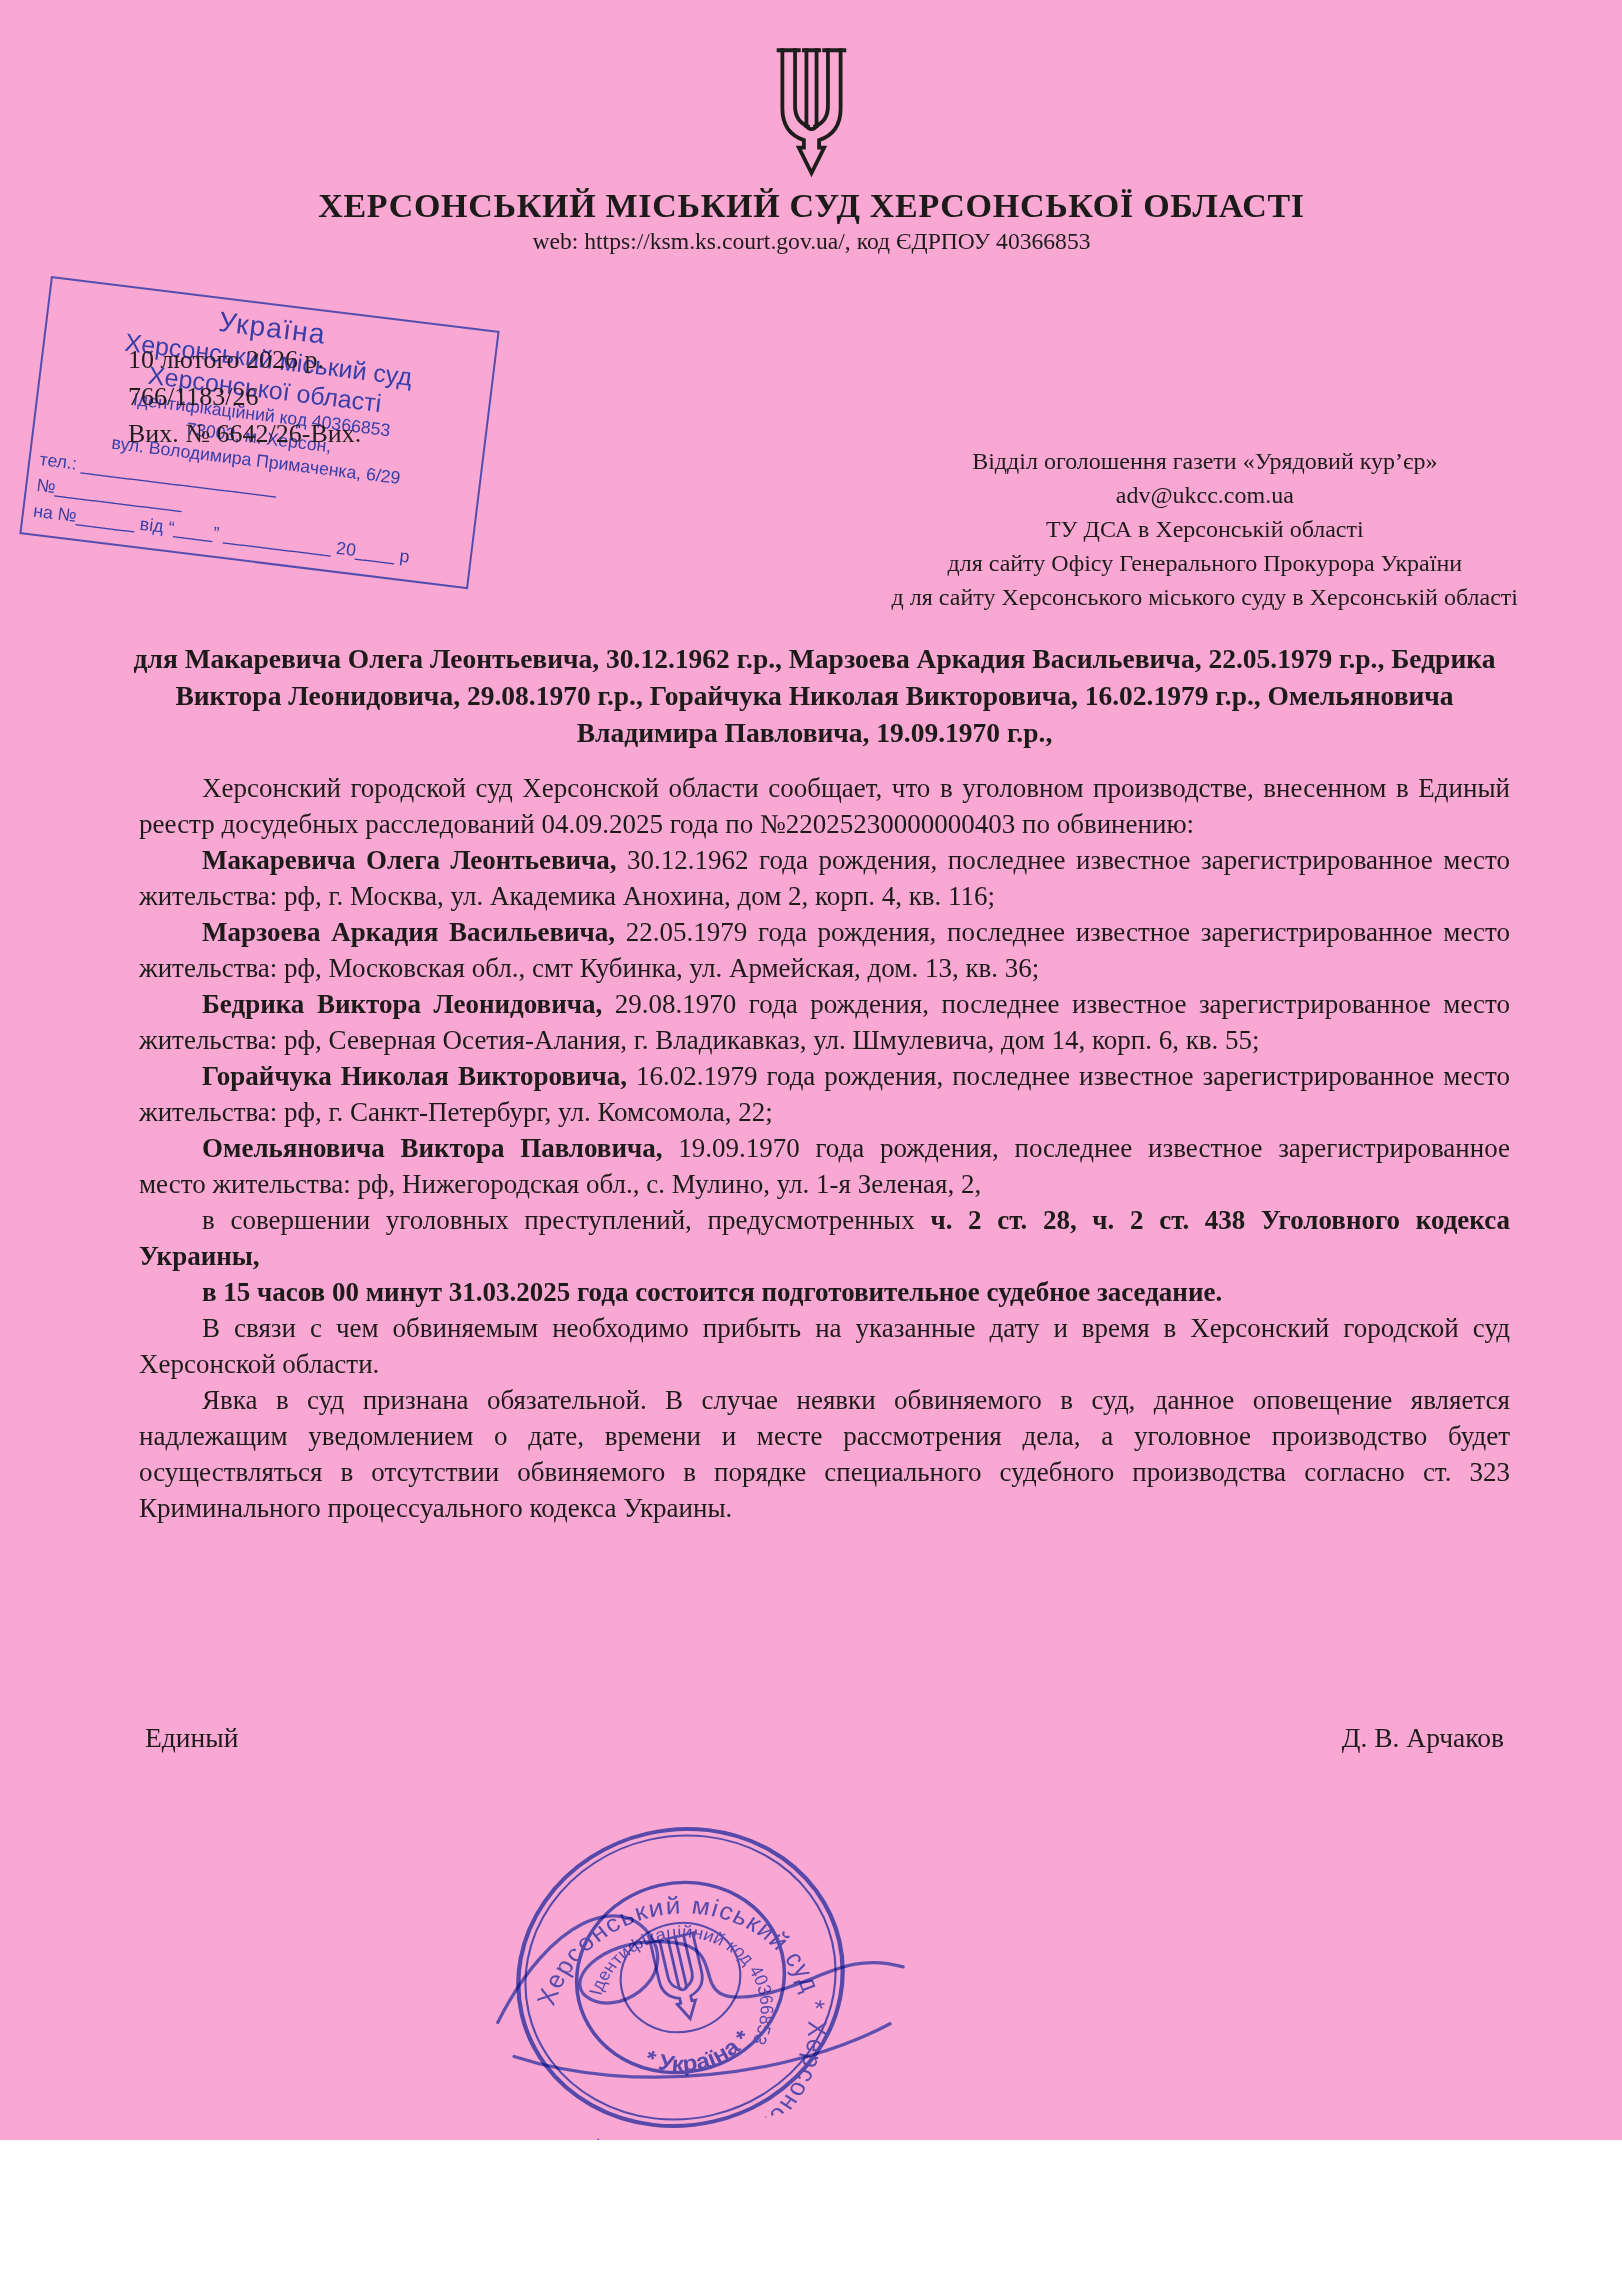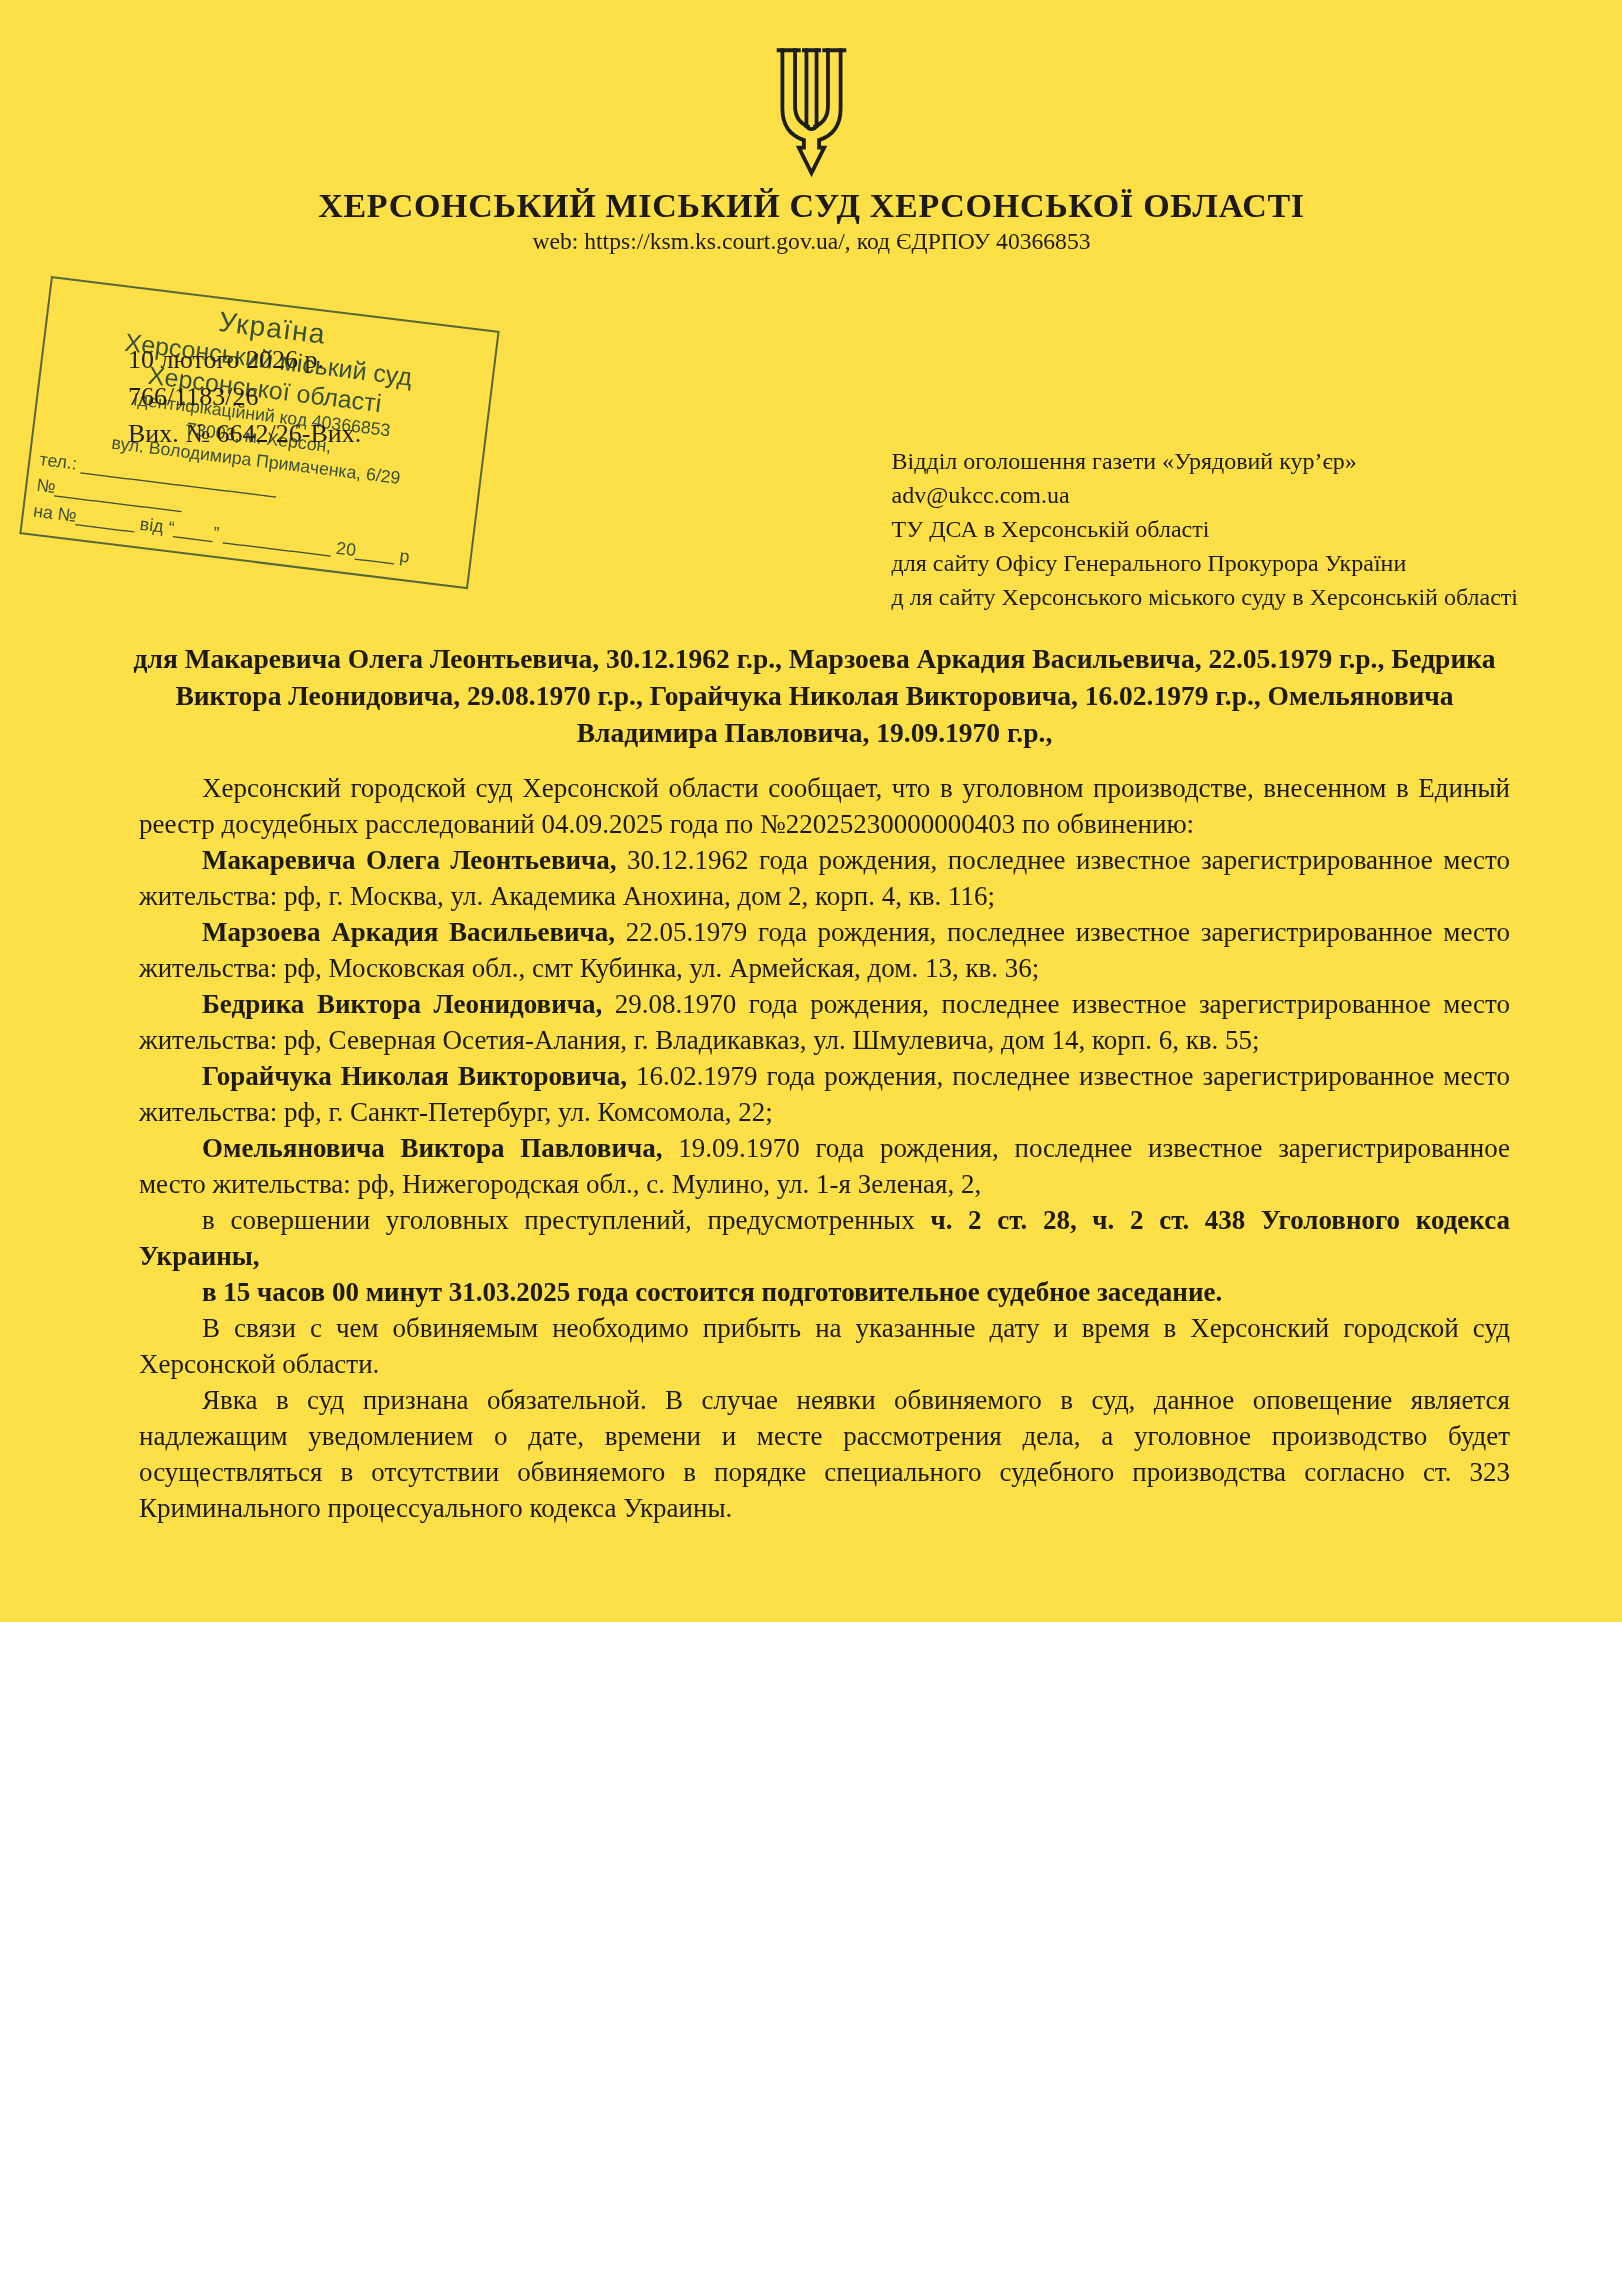--- a/index.html
+++ b/index.html
@@ -1,20 +1,20 @@
 <!DOCTYPE html>
 <html lang="uk" style="font-size:10.5px"><head>
 <meta charset="utf-8">
 <title>Scanned court summons</title>
 <style>
   * { margin:0; padding:0; box-sizing:border-box; }
   html, body { background:#ffffff; }
   .page {
-    position:relative; width:1623px; height:1622px;
-    background:#fde047; color:#1c1b19; overflow:hidden;
+    position:relative; width:1623px; height:2140px;
+    background:#f9a8d4; color:#1c1b19; overflow:hidden;
     font-family:"Liberation Serif","DejaVu Serif",serif;
   }
   
   .doc-header { text-align:center; padding-top:44px; }
   .emblem { width:81px; height:134px; color:#1d1d1b; }
   .court-name { font-size:34px; font-weight:bold; letter-spacing:0.7px; margin-top:6.5px; }
   .addr { font-size:23.6px; line-height:32px; }
   
   .ref-zone { position:relative; height:376px; }
   .corner-stamp {
@@ -22,21 +22,21 @@
     padding:6.5px 9.2px 10.5px; border:2.6px solid rgba(45,82,196,.8);
     color:rgba(40,78,196,.92); transform:rotate(7deg); transform-origin:left top;
     font-family:"Liberation Sans",sans-serif; text-align:center;
     mix-blend-mode:multiply;
   }
   .cs-country { font-size:28px; letter-spacing:1.3px; }
   .cs-court   { font-size:25px; line-height:30px; }
   .cs-small   { font-size:17.7px; line-height:23px; }
   .cs-left    { text-align:left; font-size:17.7px; line-height:26px; }
   .typed-refs { position:absolute; left:128px; top:84px; font-size:26px; line-height:37px; color:#201f1d; }
-  .recipients { position:absolute; right:105px; top:187px; text-align:left; font-size:24px; line-height:34px; }
+  .recipients { position:absolute; right:105px; top:187px; text-align:center; font-size:24px; line-height:34px; }
   
   .title { text-align:center; font-size:30px; font-weight:bold; margin-top:7.9px; letter-spacing:0.7px; }
   .addressees { text-align:center; font-weight:bold; font-size:27.5px; line-height:37px; margin:7.9px 118px 0 124px; }
   .body-text { margin:18.3px 113px 0 139px; }
   .doc-p { font-size:27px; line-height:36px; text-align:justify; text-indent:63px; }
   .b { font-weight:bold; }
   
   .sig-row { display:flex; justify-content:space-between; margin:196px 119px 0 145px; font-size:27.5px; }
   
   .seal {

